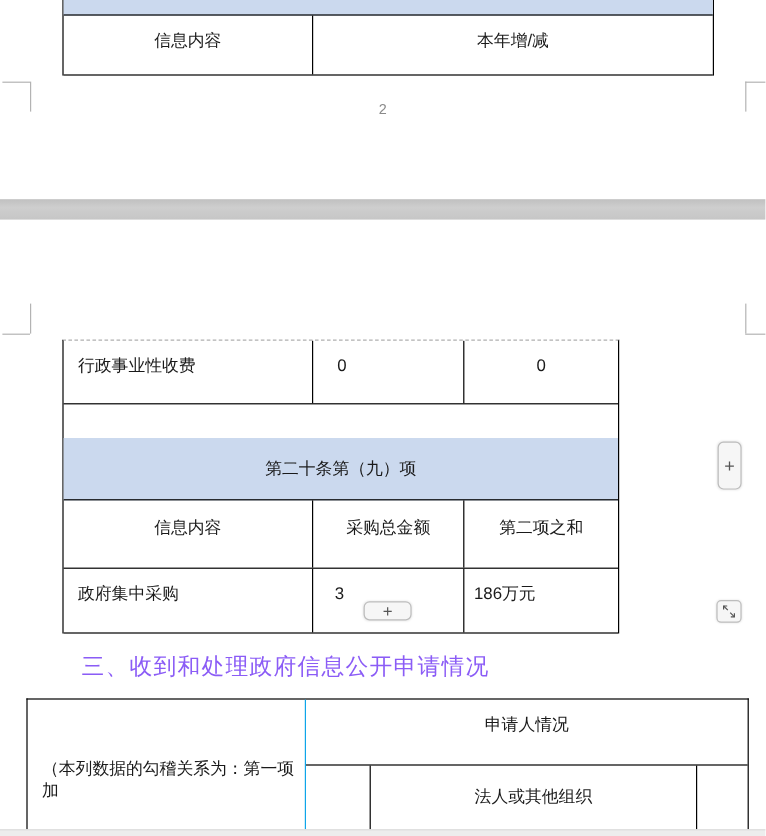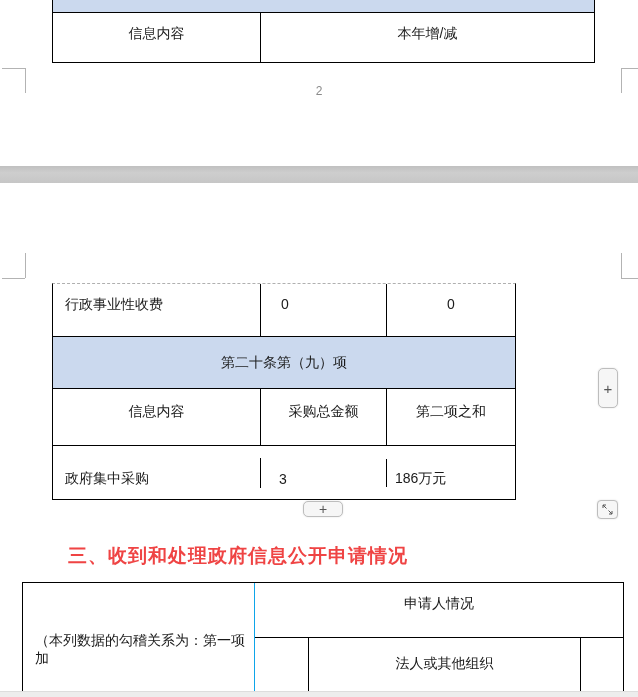--- a/index.html
+++ b/index.html
@@ -49,45 +49,45 @@
 
   
   .p3-table {
     left: 52px; top: 283px; width: 464px;
     border-left: 1px solid #000; border-right: 1px solid #000;
     border-top: 1px dashed #b0b0b0;
   }
   .p3-rowA { height: 53px; border-bottom: 1px solid #000; }
   .p3-rowB {
     height: 52px; border-bottom: 1px solid #000; background: #cbd9ee;
-    font-size: 14px; text-align: center; padding-top: 17px;
+    font-size: 14px; text-align: center; padding-top: 17px; margin-top: 28px;
   }
   .p3-rowC { height: 57px; border-bottom: 1px solid #000; }
   .p3-rowC .cell { padding-top: 14px; }
-  .p3-rowD { height: 54px; border-bottom: 1px solid #000; align-items: center; }
+  .p3-rowD { height: 54px; border-bottom: 1px solid #000; }
   .pad-l12 { padding-left: 12px; }
   .pad-l20 { padding-left: 20px; }
   .pad-l18 { padding-left: 18px; }
   .pad-l8  { padding-left: 8px; }
 
   
   .btn {
     background: #f6f6f6; border: 1px solid #bdbdbd; border-radius: 5px;
     color: #555; display: flex; align-items: center; justify-content: center;
     font-size: 15px; line-height: 1; cursor: pointer;
     box-shadow: 0 0 2px rgba(0,0,0,0.12);
   }
   .add-col-btn { left: 598px; top: 368px; width: 20px; height: 40px; }
   .add-row-btn { left: 303px; top: 501px; width: 40px; height: 16px; font-size: 14px; }
   .resize-btn  { left: 597px; top: 500px; width: 21px; height: 19px; border-radius: 4px; }
 
   
   .heading {
-    left: 68px; top: 543px; font-size: 19px; font-weight: bold;
-    color: #ef4444; letter-spacing: 1px;
+    left: 68px; top: 543px; font-size: 19px; font-weight: normal;
+    color: #8b5cf6; letter-spacing: 1px;
   }
 
   
   .req-table {
     left: 22px; top: 582px; width: 602px; height: 116px;
     border: 1px solid #000; border-bottom: none;
     display: flex;
   }
   .req-note {
     width: 232px; border-right: 1px solid #0ea5e9;

